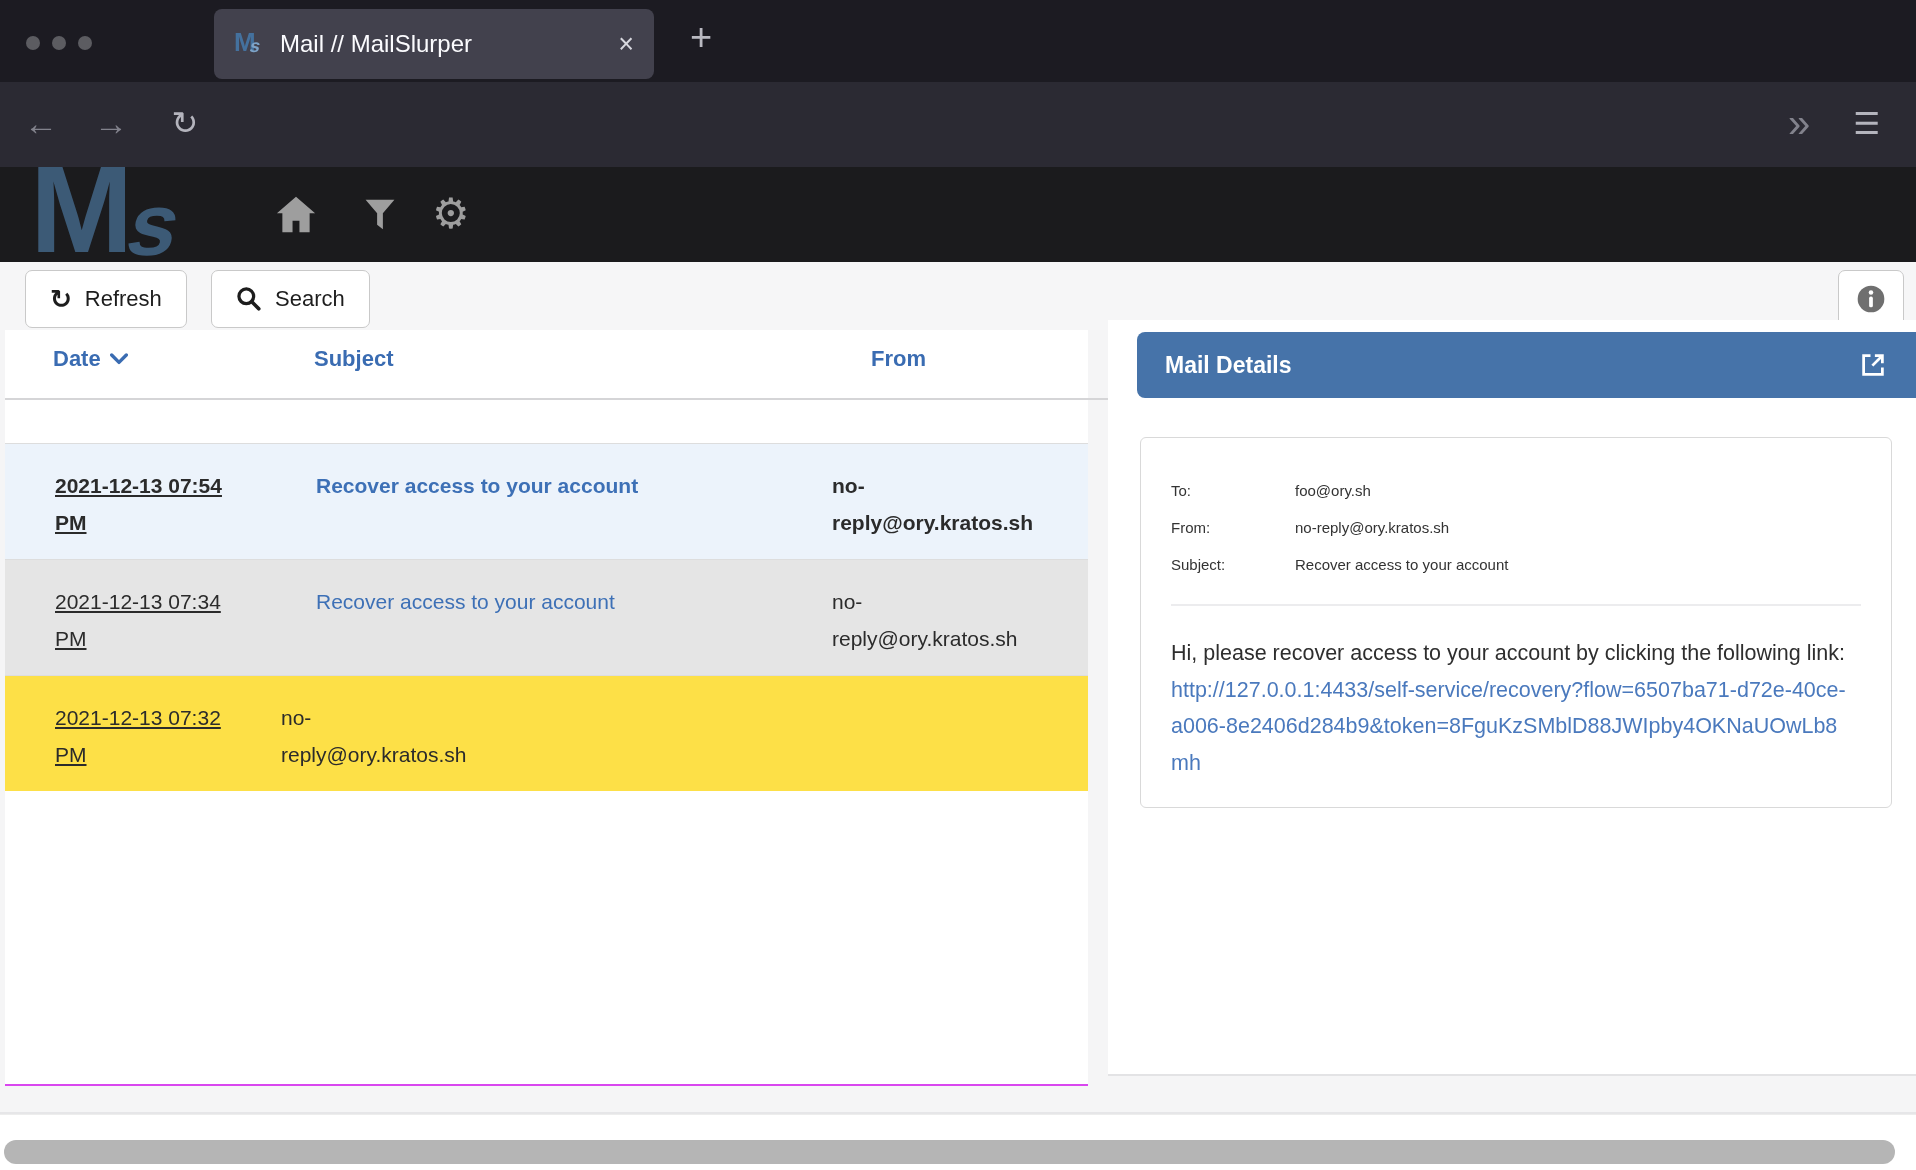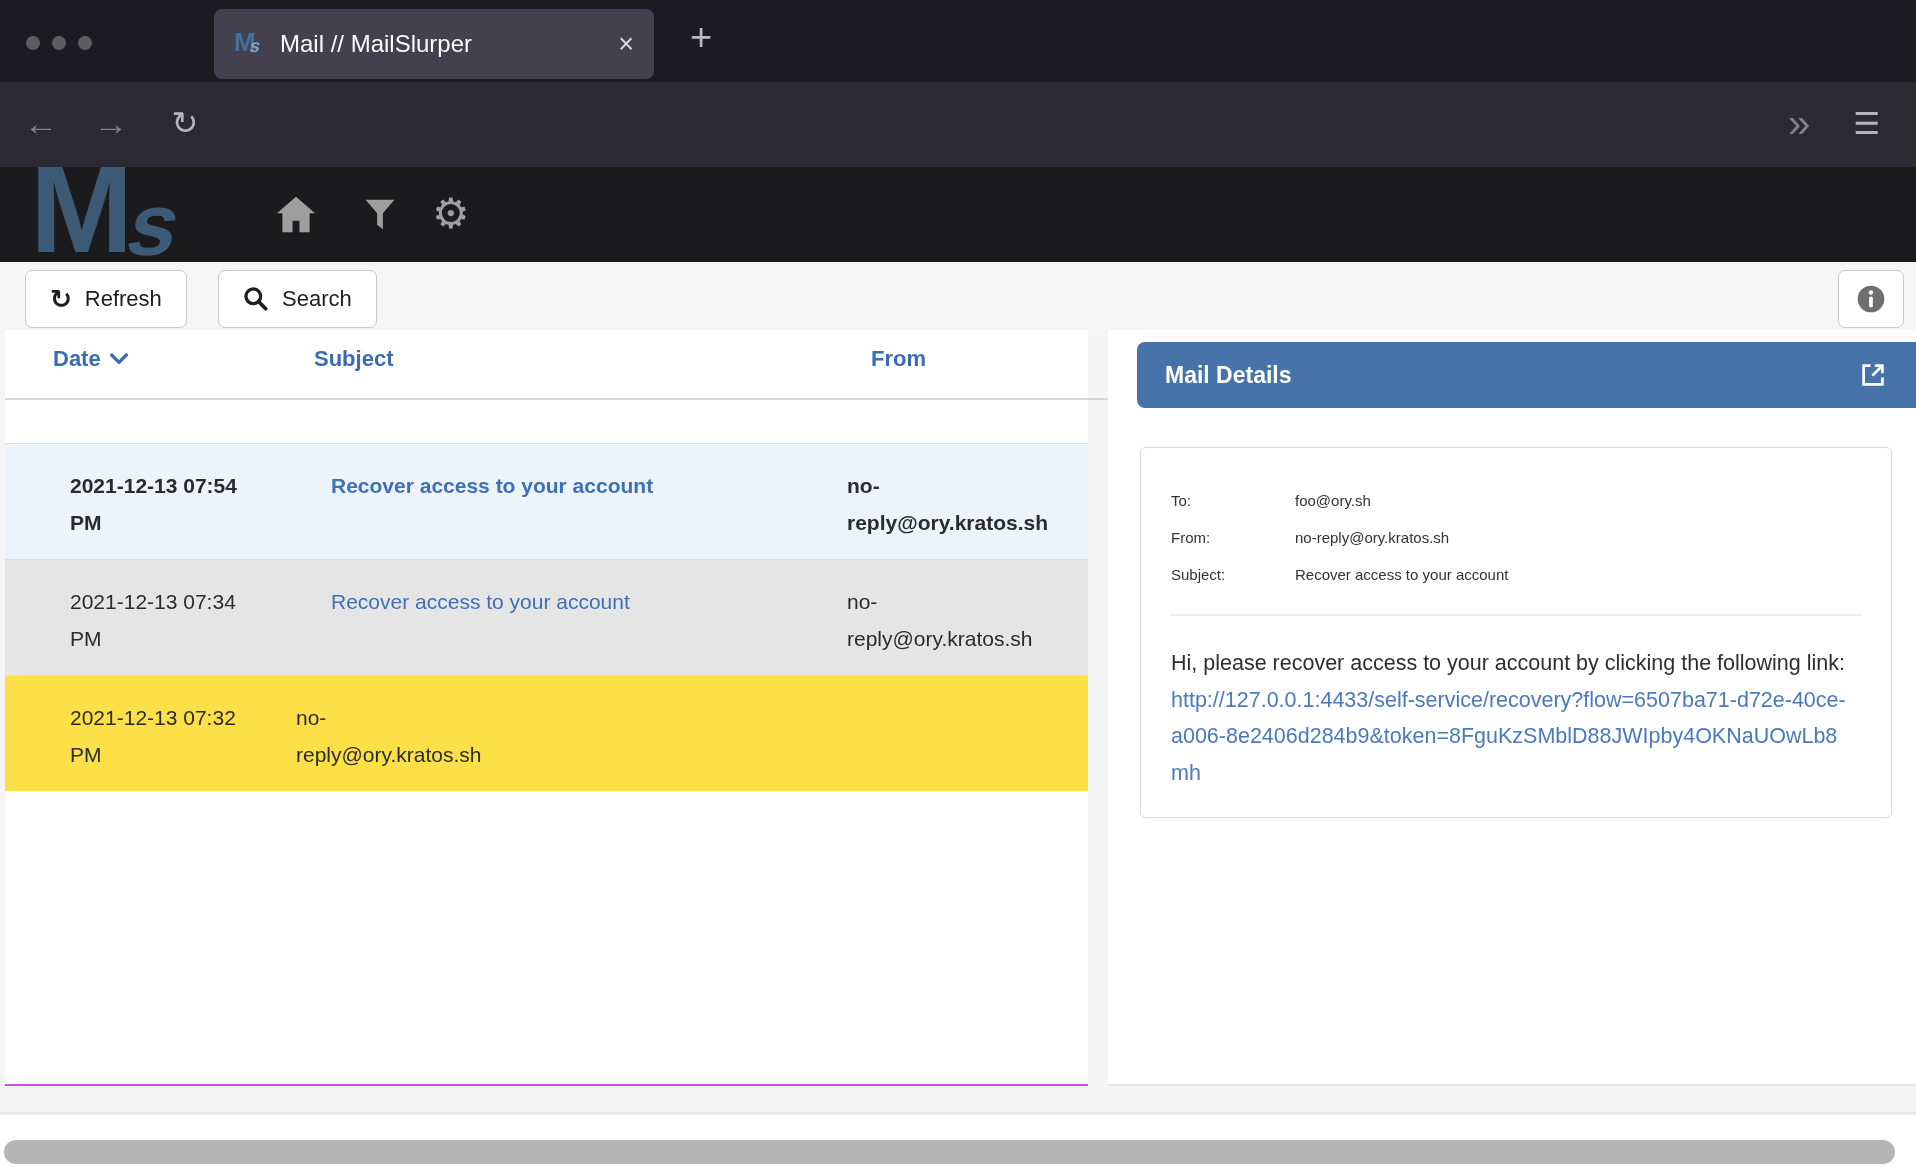--- a/index.html
+++ b/index.html
@@ -46,43 +46,43 @@
   .appnav-ic { position:absolute; top:50%; transform:translateY(-50%); display:flex; }
   .ic-home { left:274px; } .ic-filter { left:364px; }
   .ic-gear { left:432px; font-size:42px; color:#9e9e9e; line-height:1; transform:translateY(-52%); }
 
   
   .actionbar { position:absolute; left:0; top:262px; width:1916px; height:68px; background:#f6f6f7; }
   .btn { position:absolute; top:8px; height:58px; background:#fff; border:1px solid #c9c9c9;
          border-radius:7px; display:flex; align-items:center; gap:13px; padding:0 24px;
          font-size:22px; color:#1d1d1d; }
   .btn-refresh { left:25px; }
-  .btn-search  { left:218px; }
+  .btn-search  { left:211px; }
   .btn-info    { left:1838px; width:66px; justify-content:center; padding:0; }
   .refresh-glyph { font-size:26px; font-weight:bold; line-height:1; }
 
   
   .list-panel { position:absolute; left:5px; top:330px; width:1083px; height:756px; background:#fff;
                 border-bottom:2px solid #d946ef; }
   .list-header { position:absolute; left:0; top:0; width:1108px; height:70px; border-bottom:2px solid #d5d5d7; }
   .lh { position:absolute; top:16px; font-size:22px; font-weight:bold; color:#3a6cb2; }
   .lh-date { left:48px; display:flex; align-items:center; gap:9px; }
   .lh-subject { left:309px; }
   .lh-from { left:866px; }
   .rows { position:absolute; left:0; top:113px; width:1083px; }
   .row { display:flex; border-top:1px solid #dddddd; padding:23px 0 18px 0; min-height:104px;
          font-size:21px; line-height:37px; color:#2b2b2b; background:#e5e5e5; }
   .rows .row:nth-of-type(3) { background:#fde047; }
   .row.selected { background:#ecf3fb; font-weight:bold; }
-  .cell-date { width:190px; margin-left:65px; }
+  .cell-date { width:190px; margin-left:50px;text-decoration:underline; }
   .cell-subject { width:480px; margin-left:71px; color:#3d70b6; cursor:pointer; }
   .cell-from { width:215px; margin-left:36px; }
 
   
-  .details-panel { position:absolute; left:1108px; top:330px; width:808px; height:756px; background:#fff;
+  .details-panel { position:absolute; left:1108px; top:320px; width:808px; height:756px; background:#fff;
                    border-bottom:2px solid #e3e3e5; }
   .details-header { position:absolute; left:29px; top:12px; right:0; height:66px; background:#4673a9;
                     border-radius:8px 0 0 8px; display:flex; align-items:center; }
   .details-title { color:#fff; font-size:23px; font-weight:bold; margin-left:28px; }
   .extlink-ic { margin-left:auto; margin-right:28px; display:flex; }
   .mail-card { position:absolute; left:32px; top:117px; width:752px; height:371px; background:#fff;
                border:1px solid #d9d9d9; border-radius:6px; padding:34px 30px 0 30px; }
   .meta-row { display:flex; font-size:15px; line-height:37px; color:#333; }
   .meta-label { width:124px; }
   .card-divider { border:none; border-top:2px solid #ececee; margin:21px 0 0 0; }

